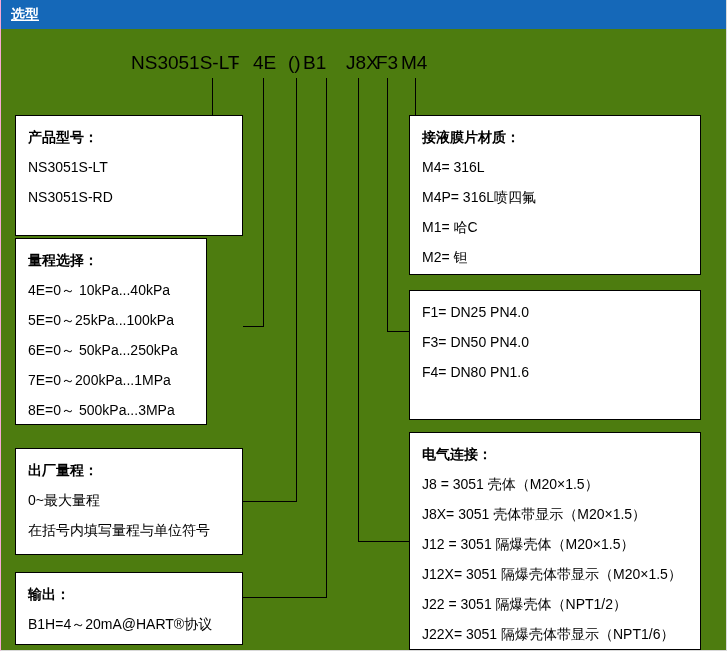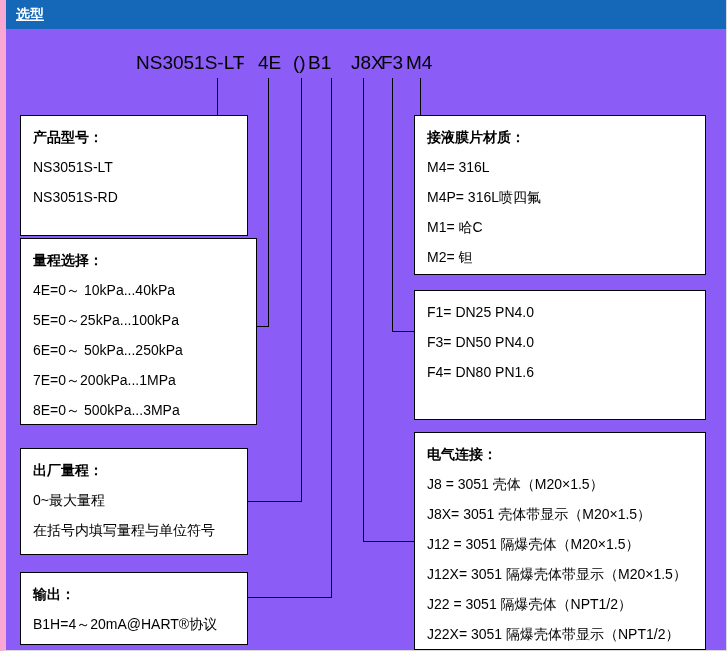--- a/index.html
+++ b/index.html
@@ -9,22 +9,22 @@
   }
   *{margin:0;padding:0;box-sizing:border-box;}
   body{
     font-family:"Liberation Sans","DejaVu Sans",sans-serif;
     background:#ffffff;
   }
   .page{
     position:relative;
     width:727px;
     height:651px;
-    background:#8b5cf6;
-    border-left:6px solid #f9a8d4;
+    background:#4d7c0f;
+    border-left:1px solid #f9a8d4;
     border-right:1px solid #d9d9d9;
     border-bottom:1px solid #d9d9d9;
     overflow:hidden;
   }
   .header-bar{
     position:absolute;
     left:0;top:0;
     width:727px;height:29px;
     background:var(--header_bg,#1568b8);
     display:flex;align-items:center;
@@ -104,21 +104,21 @@
   <div class="hline" style="left:386px;top:331px;width:22px;"></div>
 
   <div class="vline" style="left:414px;top:78px;height:37px;"></div>
 
   <div class="box" style="left:14px;top:115px;width:228px;height:121px;">
     <div class="box-title">产品型号：</div>
     <div class="box-item">NS3051S-LT</div>
     <div class="box-item">NS3051S-RD</div>
   </div>
 
-  <div class="box" style="left:14px;top:238px;width:237px;height:187px;">
+  <div class="box" style="left:14px;top:238px;width:192px;height:187px;">
     <div class="box-title">量程选择：</div>
     <div class="box-item">4E=0～ 10kPa...40kPa</div>
     <div class="box-item">5E=0～25kPa...100kPa</div>
     <div class="box-item">6E=0～ 50kPa...250kPa</div>
     <div class="box-item">7E=0～200kPa...1MPa</div>
     <div class="box-item">8E=0～ 500kPa...3MPa</div>
   </div>
 
   <div class="box" style="left:14px;top:448px;width:228px;height:107px;">
     <div class="box-title">出厂量程：</div>
@@ -145,16 +145,16 @@
     <div class="box-item">F4= DN80 PN1.6</div>
   </div>
 
   <div class="box" style="left:408px;top:432px;width:292px;height:218px;">
     <div class="box-title">电气连接：</div>
     <div class="box-item">J8 = 3051 壳体（M20×1.5）</div>
     <div class="box-item">J8X= 3051 壳体带显示（M20×1.5）</div>
     <div class="box-item">J12 = 3051 隔爆壳体（M20×1.5）</div>
     <div class="box-item">J12X= 3051 隔爆壳体带显示（M20×1.5）</div>
     <div class="box-item">J22 = 3051 隔爆壳体（NPT1/2）</div>
-    <div class="box-item">J22X= 3051 隔爆壳体带显示（NPT1/2）</div>
+    <div class="box-item">J22X= 3051 隔爆壳体带显示（NPT1/6）</div>
   </div>
 
 </div>
 
 </body></html>

